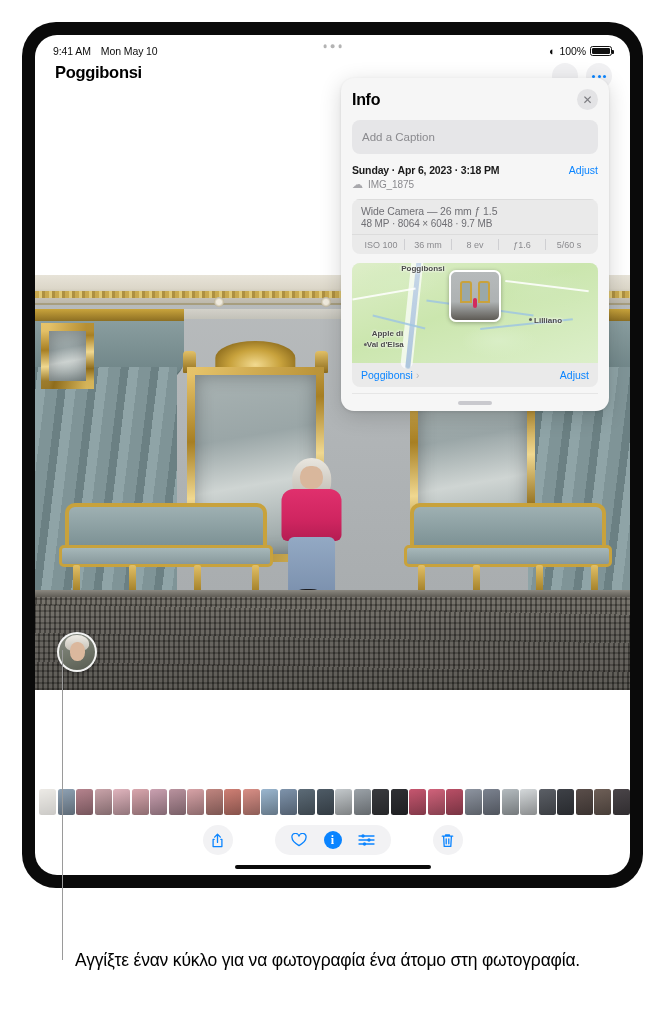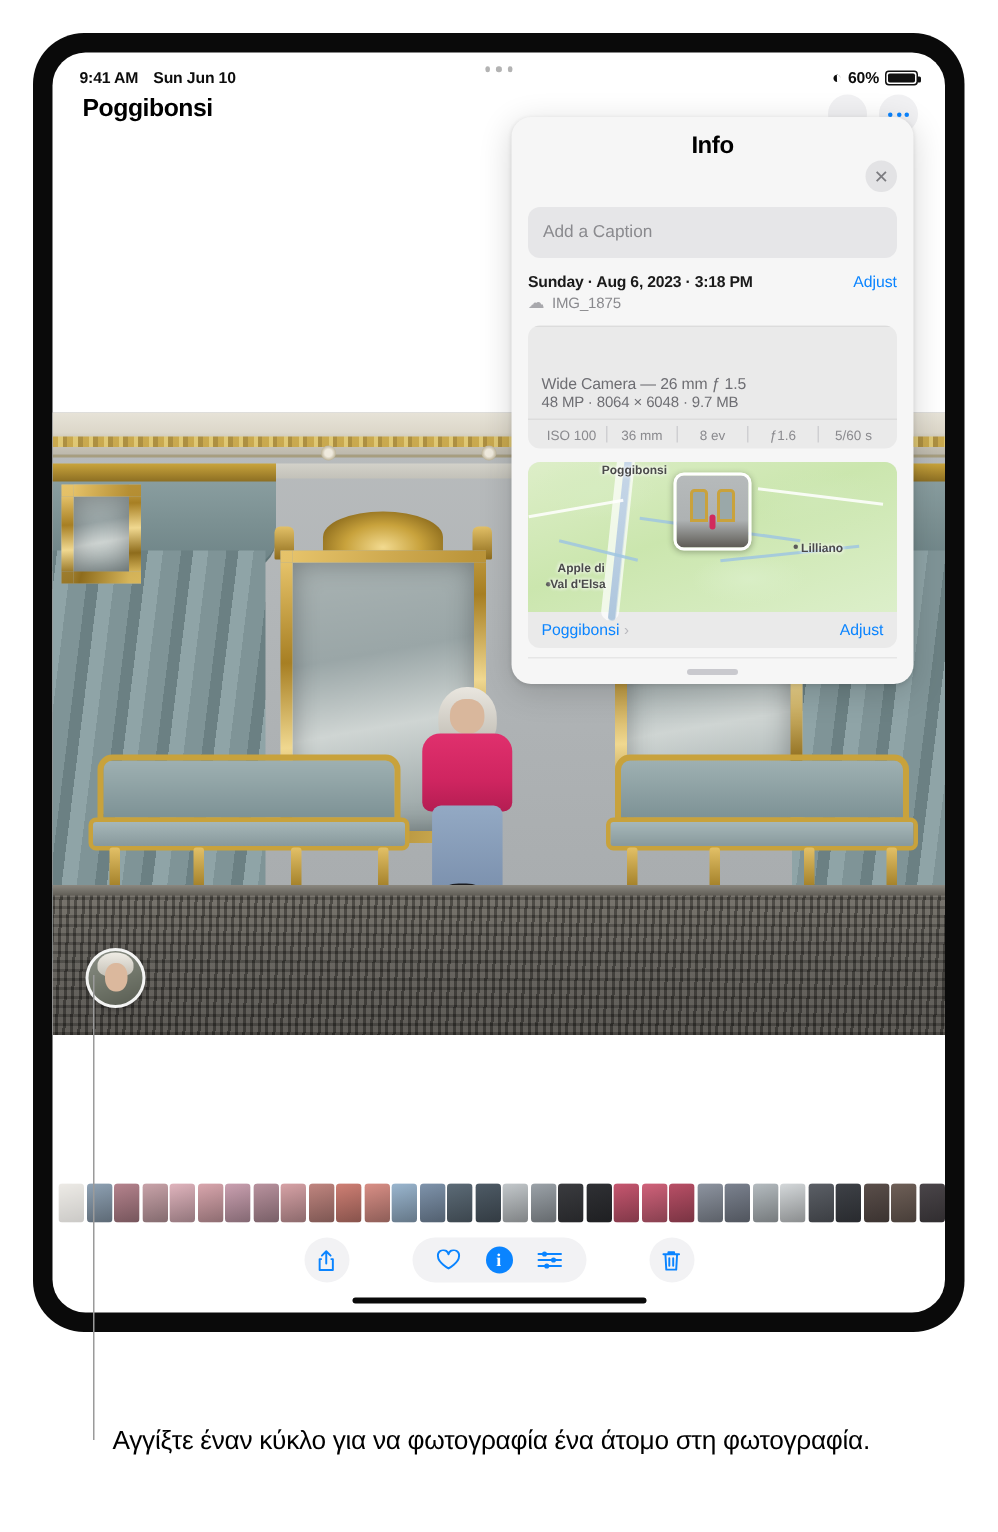--- a/index.html
+++ b/index.html
@@ -24,23 +24,23 @@
     width: 100%; height: 100%;
     background: #ffffff;
     border-radius: 22px;
     overflow: hidden;
   }
 
   
   #status-bar {
     position: absolute; left: 0; top: 0;
     width: 100%; height: 22px;
-    display: flex; align-items: flex-start;
-    padding: 11px 18px;
-    font-size: 10.5px; font-weight: bold; color: #0c0c0c;
+    display: flex; align-items: flex-end;
+    padding: 0 18px;
+    font-size: 10.5px; font-weight: normal; color: #0c0c0c;
     letter-spacing: -0.1px;
   }
   #status-left { display: flex; gap: 10px; align-items: center; }
   #status-right { margin-left: auto; display: flex; gap: 4px; align-items: center; }
   .wifi-glyph { font-size: 11px; line-height: 1; }
   .battery-shell {
     width: 22px; height: 10px;
     border: 1.3px solid #111; border-radius: 2.6px;
     position: relative; display: inline-block;
   }
@@ -163,21 +163,21 @@
   
   #info-panel {
     position: absolute; right: 21px; top: 43px;
     width: 268px;
     background: #f6f6f6;
     border-radius: 13px;
     box-shadow: 0 5px 22px rgba(0,0,0,.16), 0 1px 3px rgba(0,0,0,.10);
     overflow: hidden;
     padding: 11px 11px 0 11px;
   }
-  #info-head { display:flex; align-items:center; margin-bottom: 10px; flex-direction: column; }
+  #info-head { display:flex; align-items:center; margin-bottom: 10px; }
   #info-title { font-size: 16px; font-weight: bold; color:#000; letter-spacing:-0.3px; }
   #close-button {
     margin-left:auto; width:21px; height:21px; border-radius:50%;
     background:#e3e3e5; display:flex; align-items:center; justify-content:center;
     color:#7c7c80; font-size:12px; line-height:1;
   }
   #caption-field {
     height: 34px; background:#e6e6e8; border-radius:8px;
     display:flex; align-items:center; padding:0 10px;
     font-size:11.5px; color:#8a8a8e;
@@ -188,21 +188,21 @@
   #filename-row { display:flex; align-items:center; gap:5px; margin-top:3px; }
   #filename-row .cloud-ico { color:#a8a8ac; font-size:11px; line-height:1; }
   #filename-text { font-size:10px; color:#8a8a8e; letter-spacing:-0.1px; }
 
   #device-card { margin-top:9px; background:#eaeaea; border-radius:8px; overflow:hidden; }
   #device-card-head { display:flex; align-items:center; padding:6px 9px; }
   #device-name { font-size:10.5px; font-weight:bold; color:#1a1a1a; letter-spacing:-0.15px; }
   #format-badge { margin-left:auto; font-size:7.5px; color:#ffffff; background:#a9a9ad;
                   border-radius:3px; padding:1.5px 4px; letter-spacing:.3px; }
   .card-div { height:1px; background:#dcdcdc; }
-  #lens-line { padding:5px 9px 0 9px; font-size:10.5px; color:#6e6e73; letter-spacing:-0.1px;margin-top:27px; }
+  #lens-line { padding:5px 9px 0 9px; font-size:10.5px; color:#6e6e73; letter-spacing:-0.1px; }
   #res-line  { padding:1px 9px 5px 9px; font-size:10px; color:#6e6e73; letter-spacing:-0.1px; }
   #exif-row { display:flex; align-items:center; padding:4px 6px; }
   #exif-row .exif-item { flex:1; text-align:center; font-size:9px; color:#8a8a8e; }
   #exif-row .exif-sep { width:1px; height:11px; background:#cfcfd2; }
 
   #map-card { margin-top:9px; background:#eaeaea; border-radius:8px; overflow:hidden; }
   #map-canvas { position:relative; height:100px;
       background:
         radial-gradient(ellipse 60px 28px at 18% 18%, #d6ecc0 0%, rgba(214,236,192,0) 70%),
         radial-gradient(ellipse 70px 30px at 78% 26%, #cfe8b6 0%, rgba(207,232,182,0) 70%),
@@ -266,25 +266,25 @@
 </style>
 </head>
 <body>
 
 <div id="device-frame">
   <div id="device-screen">
 
     <div id="status-bar">
       <div id="status-left">
         <span>9:41 AM</span>
-        <span>Sun Jun 10</span>
+        <span>Mon May 10</span>
       </div>
       <div id="status-right">
         <span class="wifi-glyph">◐</span>
-        <span>60%</span>
+        <span>100%</span>
         <span class="battery-shell">
           <span class="battery-fill"></span>
         </span>
       </div>
     </div>
     <div id="multitask-dots">
       <span></span>
         <span></span>
         <span></span>
     </div>
@@ -393,21 +393,21 @@
       <div id="info-head">
         <div id="info-title">Info</div>
         <div id="close-button">✕</div>
       </div>
 
       <div id="caption-field">
         <span>Add a Caption</span>
       </div>
 
       <div id="date-row">
-        <span id="date-text">Sunday · Aug 6, 2023 · 3:18 PM</span>
+        <span id="date-text">Sunday · Apr 6, 2023 · 3:18 PM</span>
         <span class="adjust-link">Adjust</span>
       </div>
 
       <div id="filename-row">
         <span class="cloud-ico">☁</span>
         <span id="filename-text">IMG_1875</span>
       </div>
 
       <div id="device-card">
         <div class="card-div"></div>

